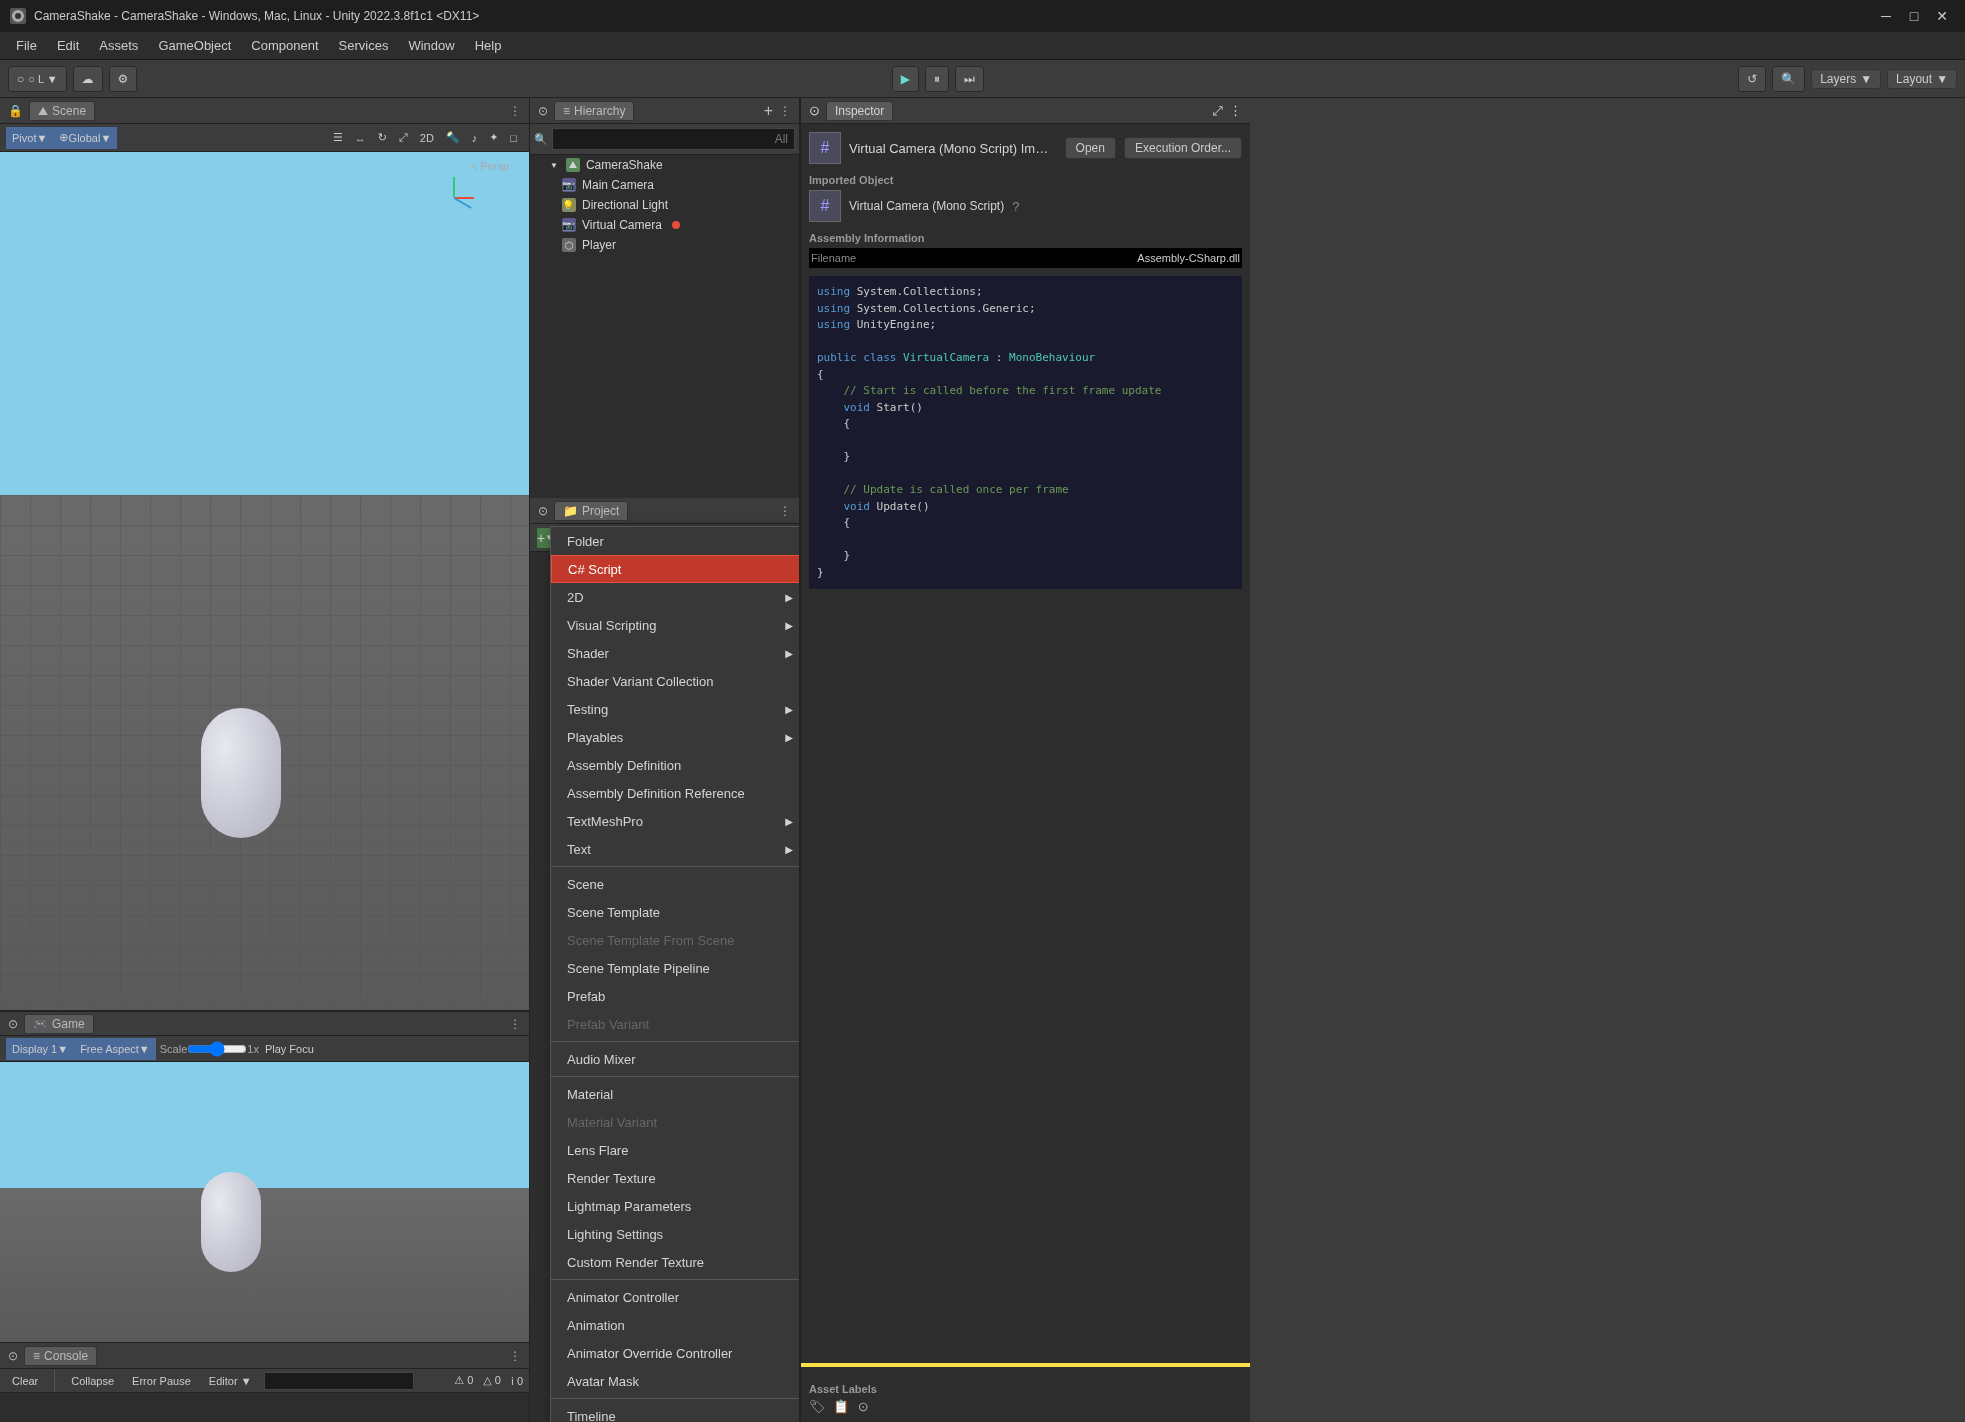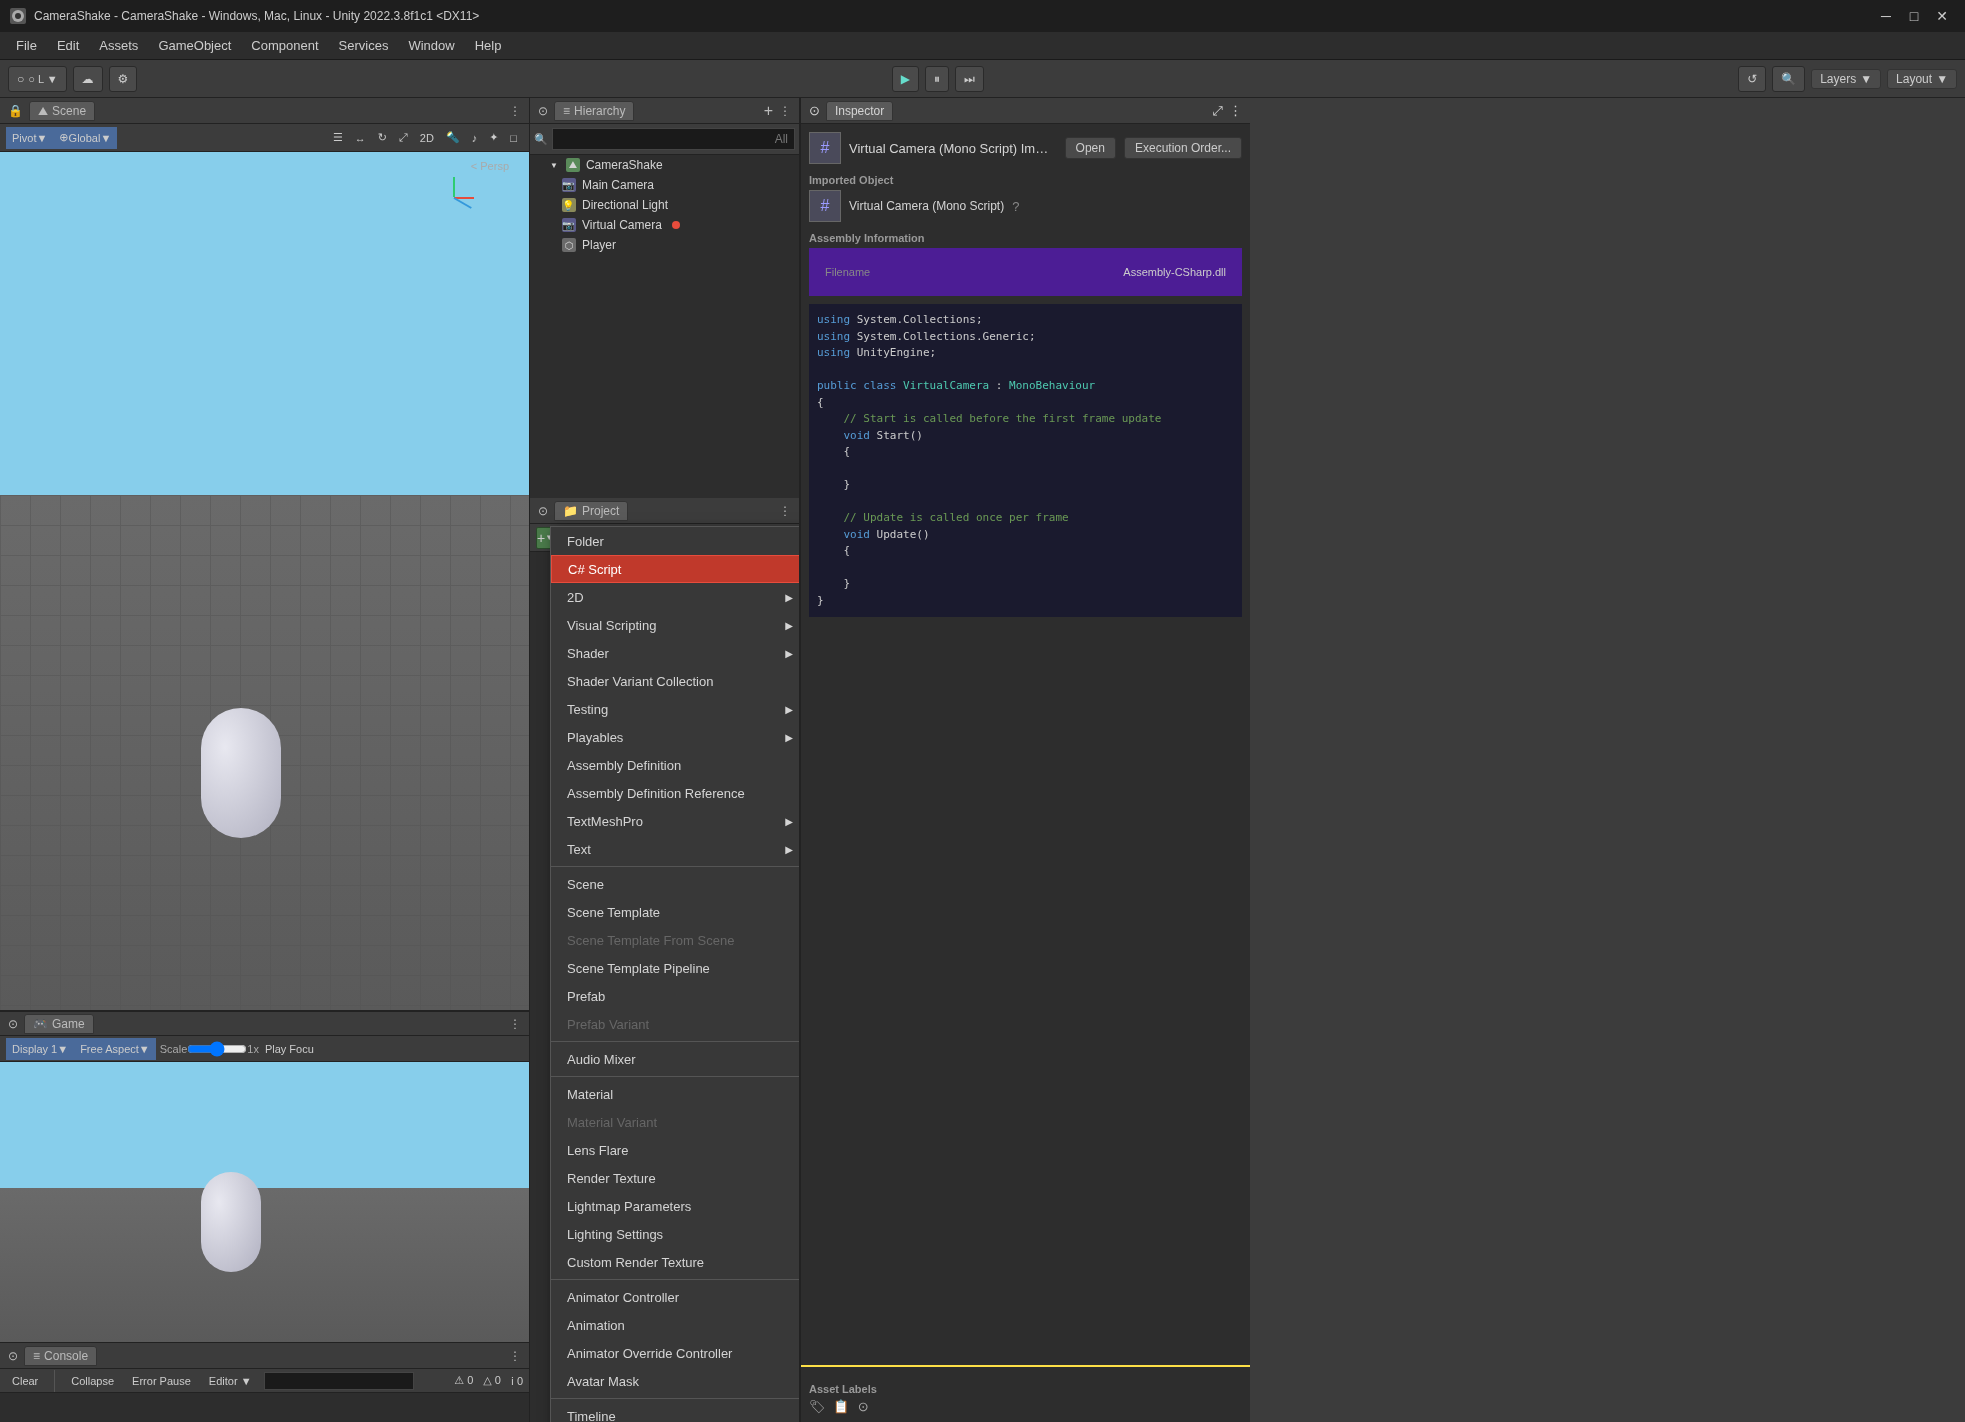--- a/index.html
+++ b/index.html
@@ -323,43 +323,43 @@
       background: #4a4a4a;
       border: 1px solid #333;
       color: #ccc;
       padding: 3px 10px;
       font-size: 12px;
       cursor: pointer;
       border-radius: 3px;
     }
     .section-label { font-size: 11px; color: #999; margin: 8px 0 4px 0; font-weight: bold; }
     .assembly-info {
-      background: #4c1d95;
-      padding: 16px;
+      background: #000000;
+      padding: 2px;
       font-size: 11px;
       color: #888;
       margin-bottom: 8px;
     }
     .assembly-row { display: flex; justify-content: space-between; padding: 2px 0; }
     .assembly-val { color: #ccc; }
     .code-block {
       background: #1a1a2e;
       padding: 8px;
       font-family: 'Consolas', monospace;
       font-size: 11px;
       color: #ccc;
       line-height: 1.5;
       overflow-x: auto;
     }
     .code-keyword { color: #569cd6; }
     .code-class { color: #4ec9b0; }
     .code-comment { color: #6a9955; }
     .code-type { color: #4ec9b0; }
     .asset-labels {
-      border-top: 2px solid #fde047;
+      border-top: 4px solid #fde047;
       padding: 8px;
       margin-top: auto;
     }
 
     
     .search-bar {
       display: flex;
       align-items: center;
       padding: 4px;
       background: #3c3c3c;

